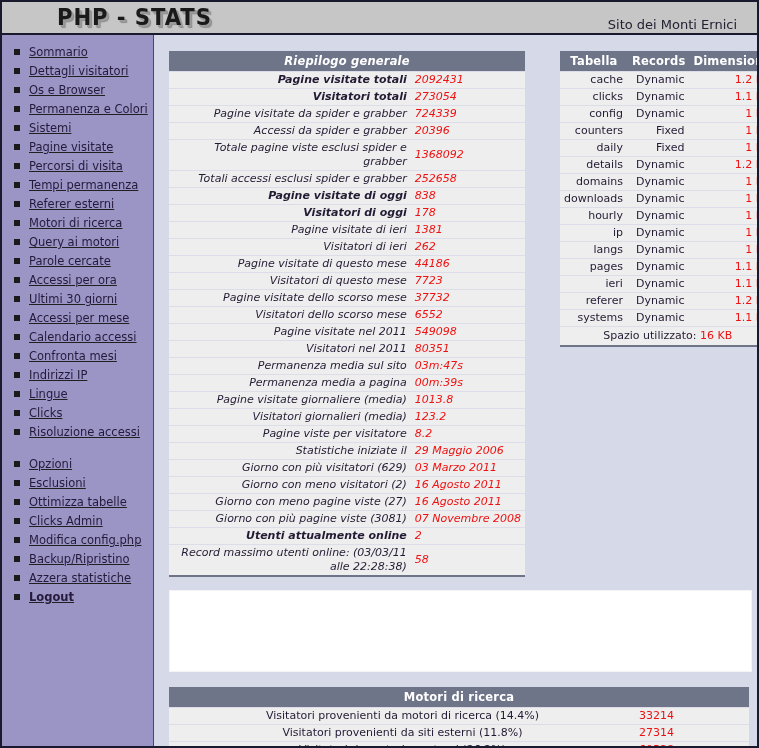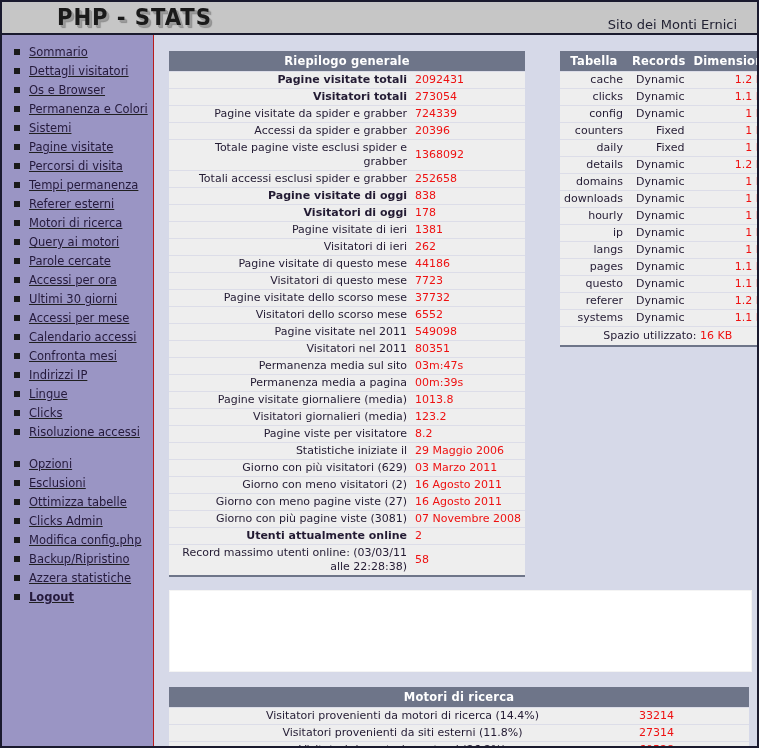--- a/index.html
+++ b/index.html
@@ -122,21 +122,21 @@
     padding: 1px 4px;
     border-bottom: 1px solid #dcdde8;
     background: #eeeeee;
     line-height: 14px;
   }
   .lbl { text-align: right; color: #231b33; white-space: normal; }
   .lbl.b { font-weight: bold; }
   .val { color: #ee1111; text-align: left; white-space: nowrap; }
 
   
-  #summary-table { width: 356px; }
+  #summary-table { width: 356px; font-style: italic; }
   #summary-table col.c1 { width: 268px; }
   #summary-table col.c2 { width: 88px; }
 
   
   #db-wrap {
     position: absolute;
     left: 406px;
     top: 16px;
   }
   #db-table { width: 190px; }
@@ -420,21 +420,21 @@
                 <td class="n">langs</td>
                 <td class="n">Dynamic</td>
                 <td class="r">1 KB</td>
               </tr>
               <tr>
                 <td class="n">pages</td>
                 <td class="n">Dynamic</td>
                 <td class="r">1.1 KB</td>
               </tr>
               <tr>
-                <td class="n">questo</td>
+                <td class="n">ieri</td>
                 <td class="n">Dynamic</td>
                 <td class="r">1.1 KB</td>
               </tr>
               <tr>
                 <td class="n">referer</td>
                 <td class="n">Dynamic</td>
                 <td class="r">1.2 KB</td>
               </tr>
               <tr>
                 <td class="n">systems</td>

